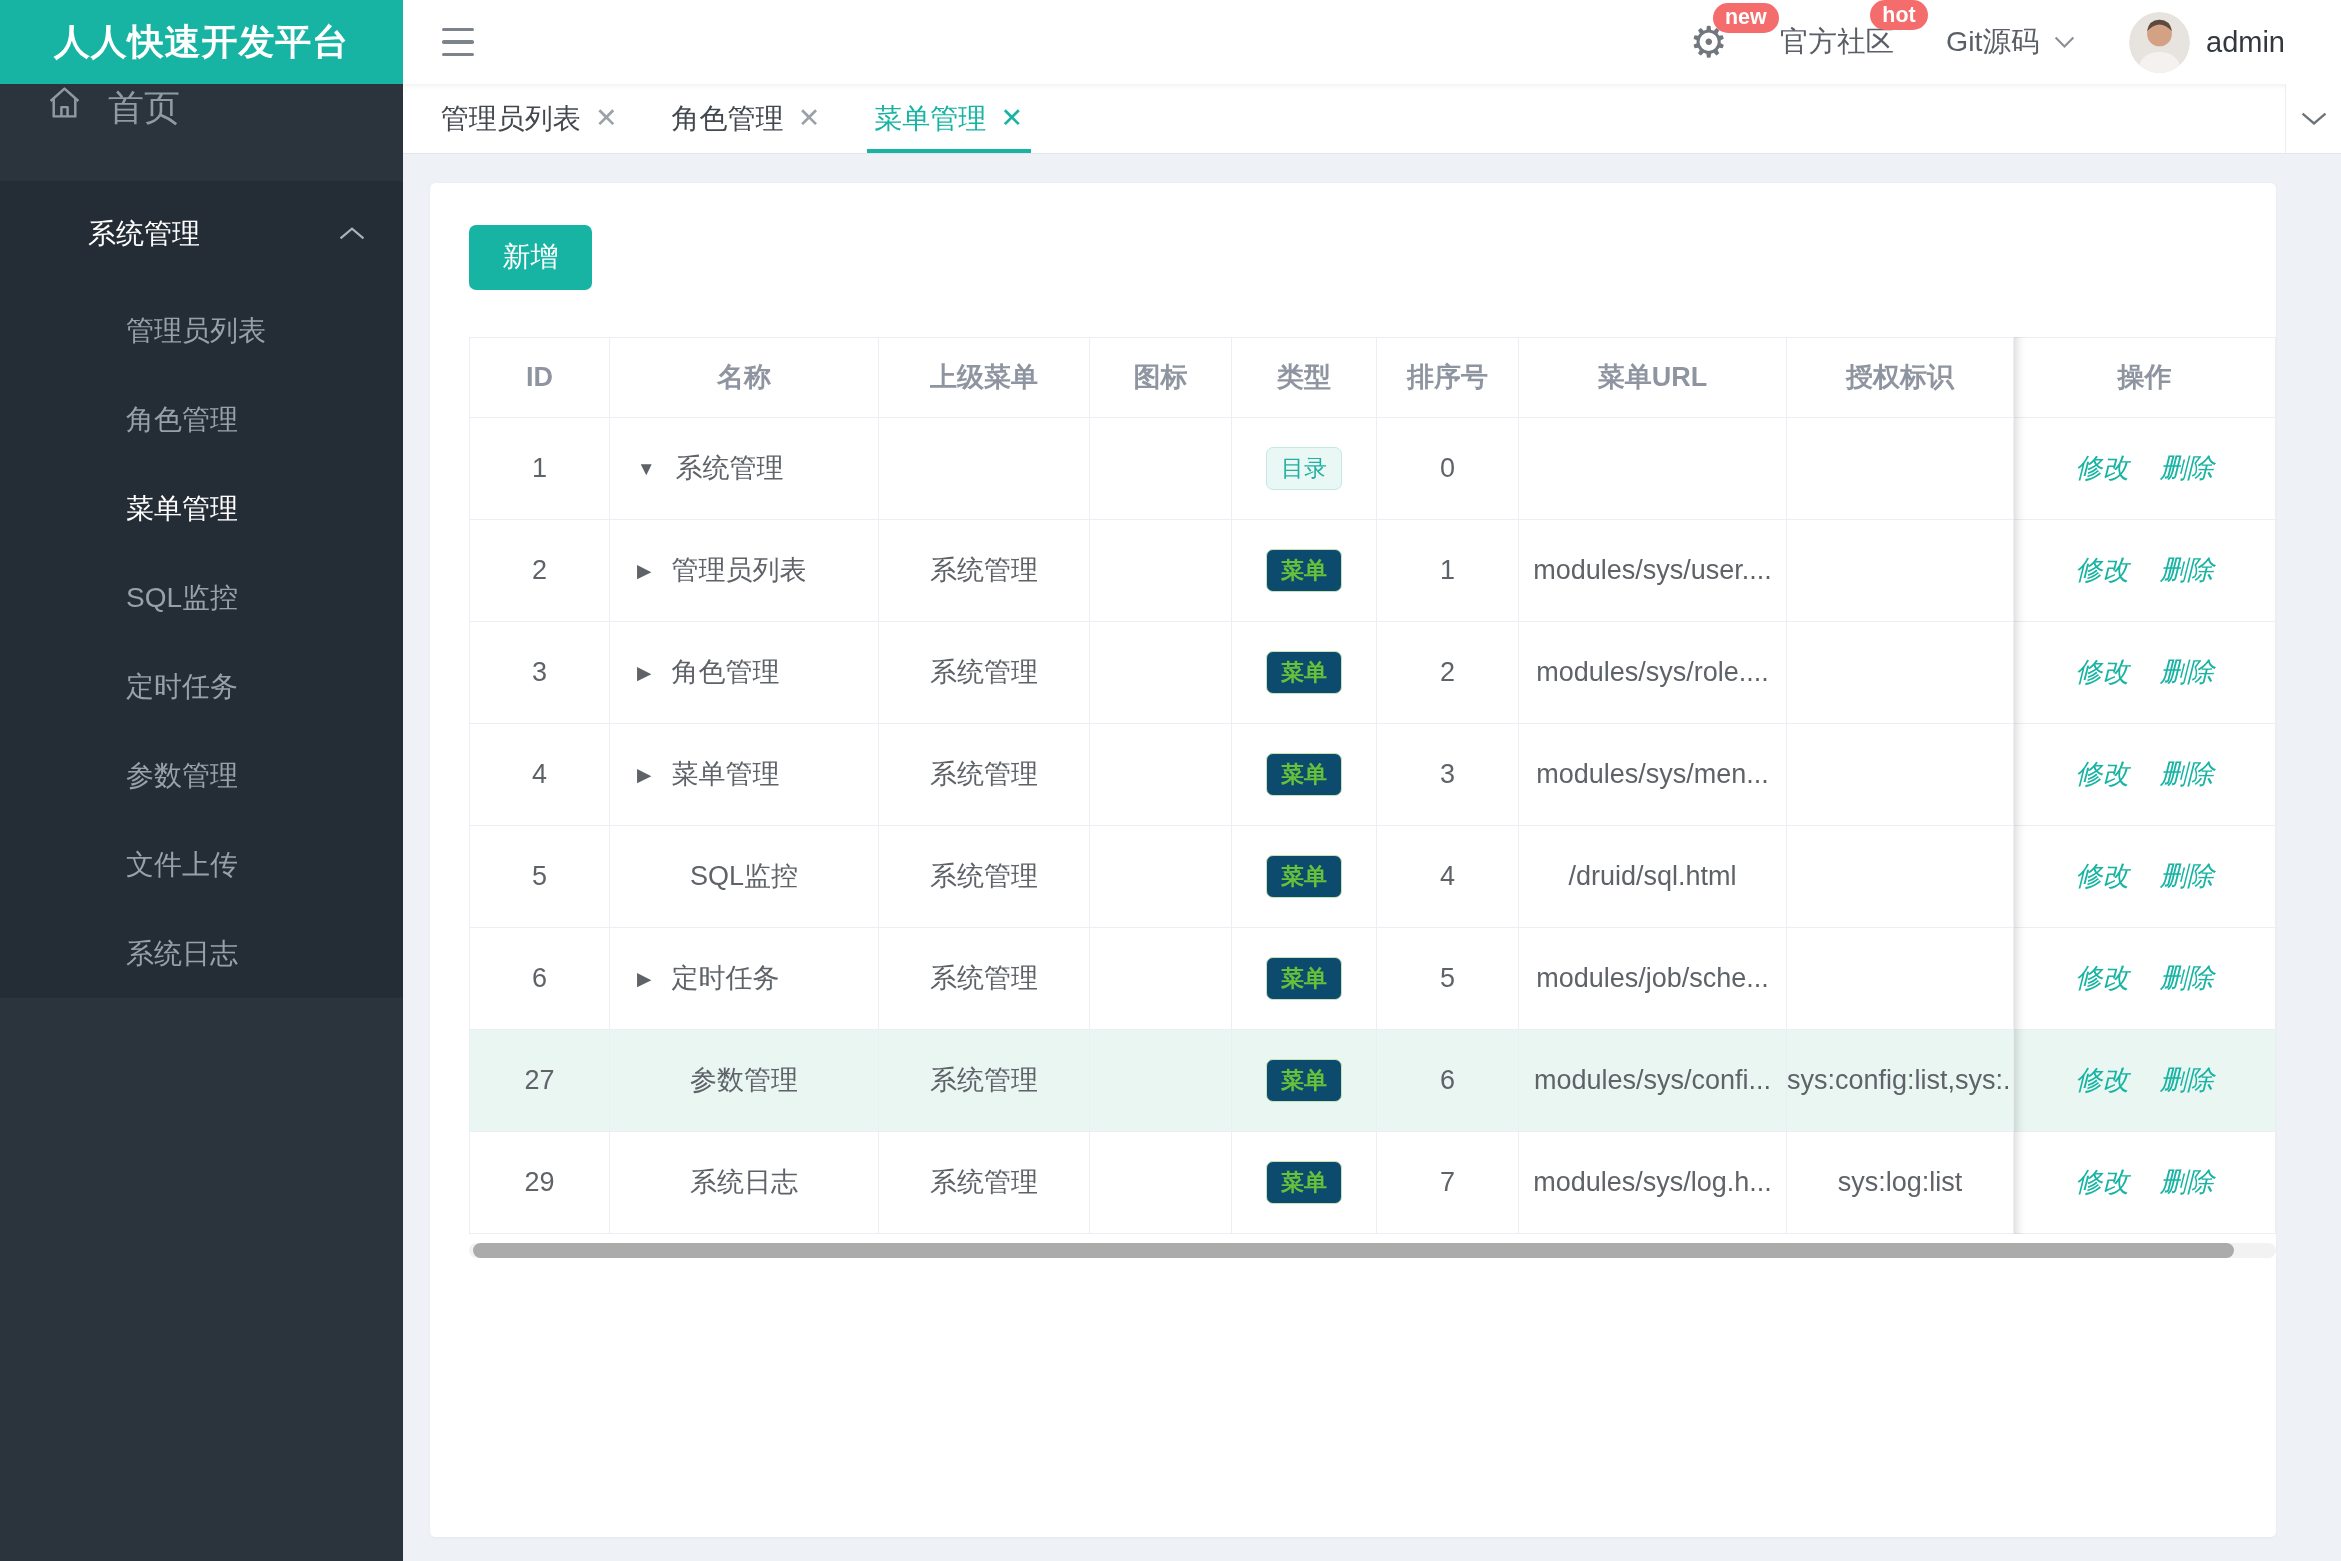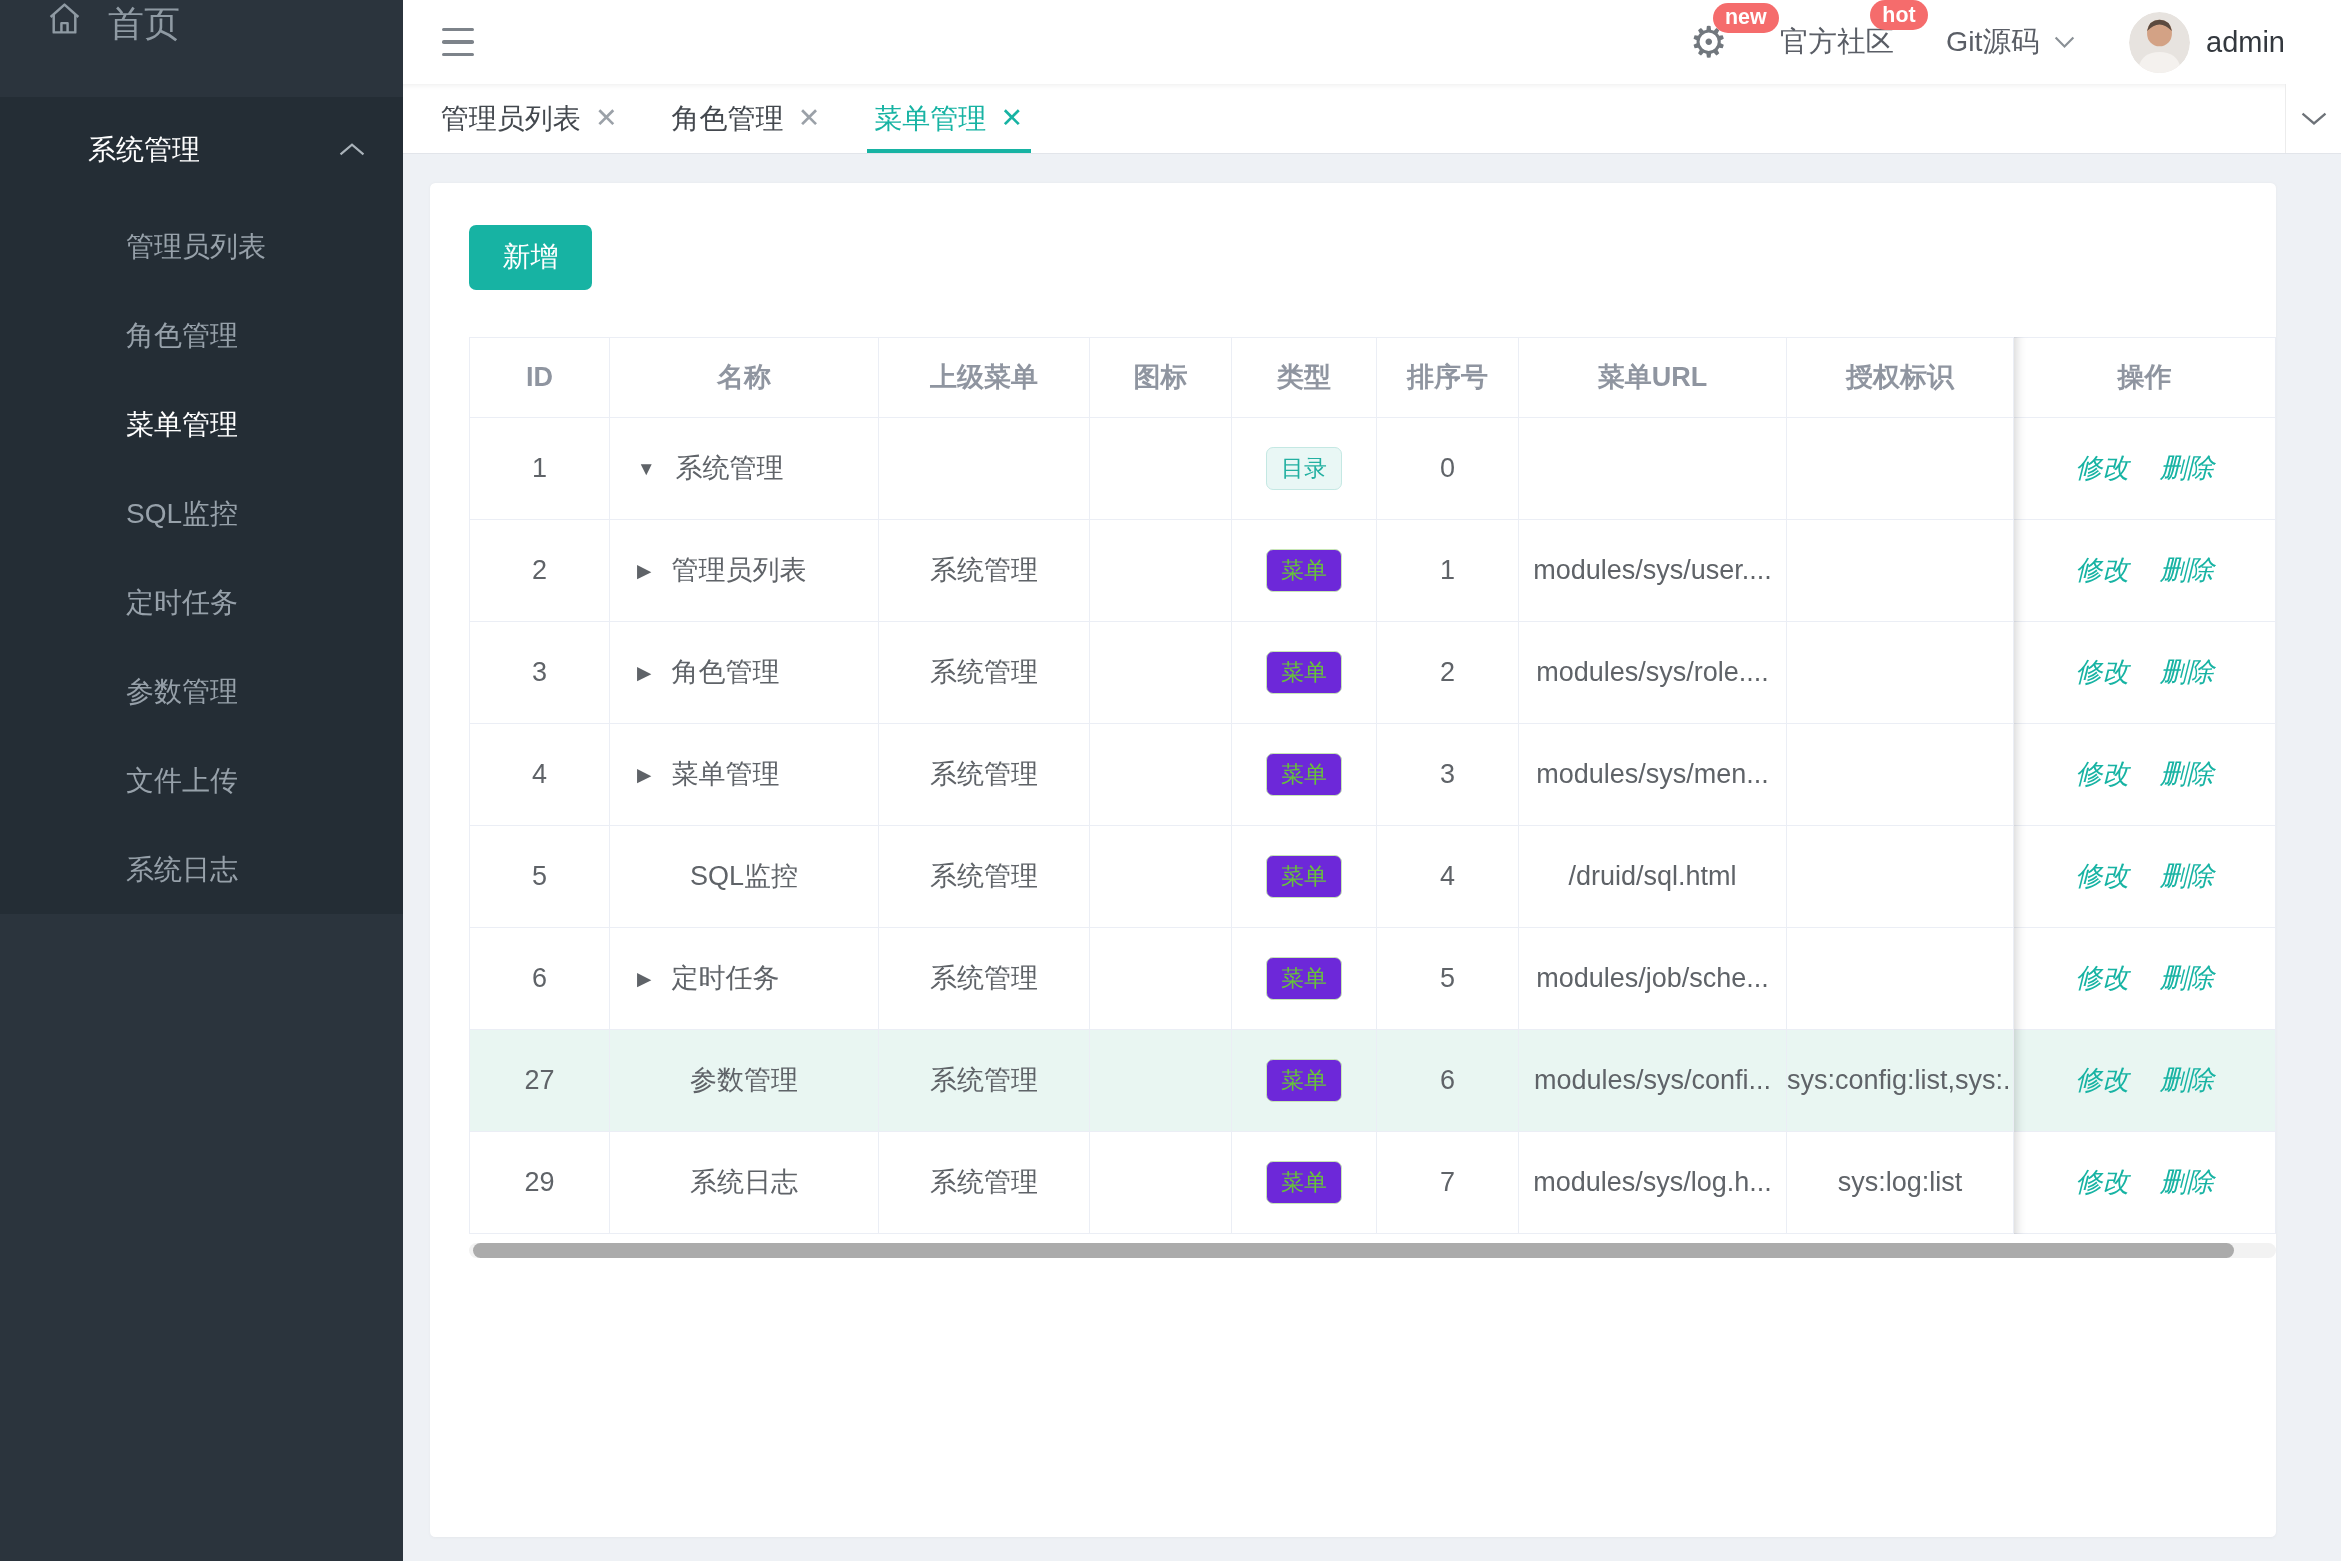--- a/index.html
+++ b/index.html
@@ -77,36 +77,37 @@
     white-space:nowrap;}
   th{height:80px;color:#8f95a0;font-weight:bold;font-size:27px;background:#fff;}
   td{height:102px;background:#fff;}
   tr.hl td{background:var(--row-highlight);margin-left:6px;}
   td.name-cell{text-align:left;padding-left:27px;}
   td.name-cell.centered{text-align:center;padding-left:0;}
   .tree-arrow{display:inline-block;font-size:18.7px;color:#5f6368;margin-right:12.5px;
     vertical-align:1.8px;}
   .tag{display:inline-block;padding:9px 14.2px;border-radius:7.1px;font-size:23px;line-height:1;}
   .tag-dir{color:var(--tag-dir);background:#e9f7f5;border:0.9px solid #c4e8e3;}
-  .tag-menu{color:var(--tag-menu);background:#6d28d9;border:0.9px solid #c8e6b5;}
+  .tag-menu{color:var(--tag-menu);background:#0c4a6e;border:0.9px solid #c8e6b5;font-weight:bold;}
   .op-link{color:var(--accent);cursor:pointer;margin:0 11.6px;font-style:italic;}
   .fixed-shadow{position:absolute;top:0;right:0;bottom:0;width:262px;pointer-events:none;
     box-shadow:inset 12.5px 0 10.7px -10.7px rgba(0,0,0,.18);}
   .hscroll{width:1807px;height:15px;margin-top:9.8px;background:#f2f2f2;border-radius:8px;
     position:relative;}
   .hthumb{position:absolute;left:3.6px;top:0;height:15px;width:1761px;background:#ababab;
     border-radius:8px;cursor:pointer;}
   .chev-svg{display:block;}
 </style>
 </head>
 <body>
 
 <div class="app">
 
   <aside class="sidebar">
+    <div class="logo">人人快速开发平台</div>
     <nav>
       <div class="side-home">
         <span>
           <svg class="chev-svg" width="37" height="37" viewBox="0 0 24 24" fill="none" stroke="#8f9aa3" stroke-width="1.6" stroke-linejoin="round">
             <path d="M3 11 L12 3 L21 11"></path>
               <path d="M5 9.5 V21 H19 V9.5"></path>
             <path d="M10 21 V15 H14 V21"></path>
           </svg>
         </span>
         <span>首页</span>

